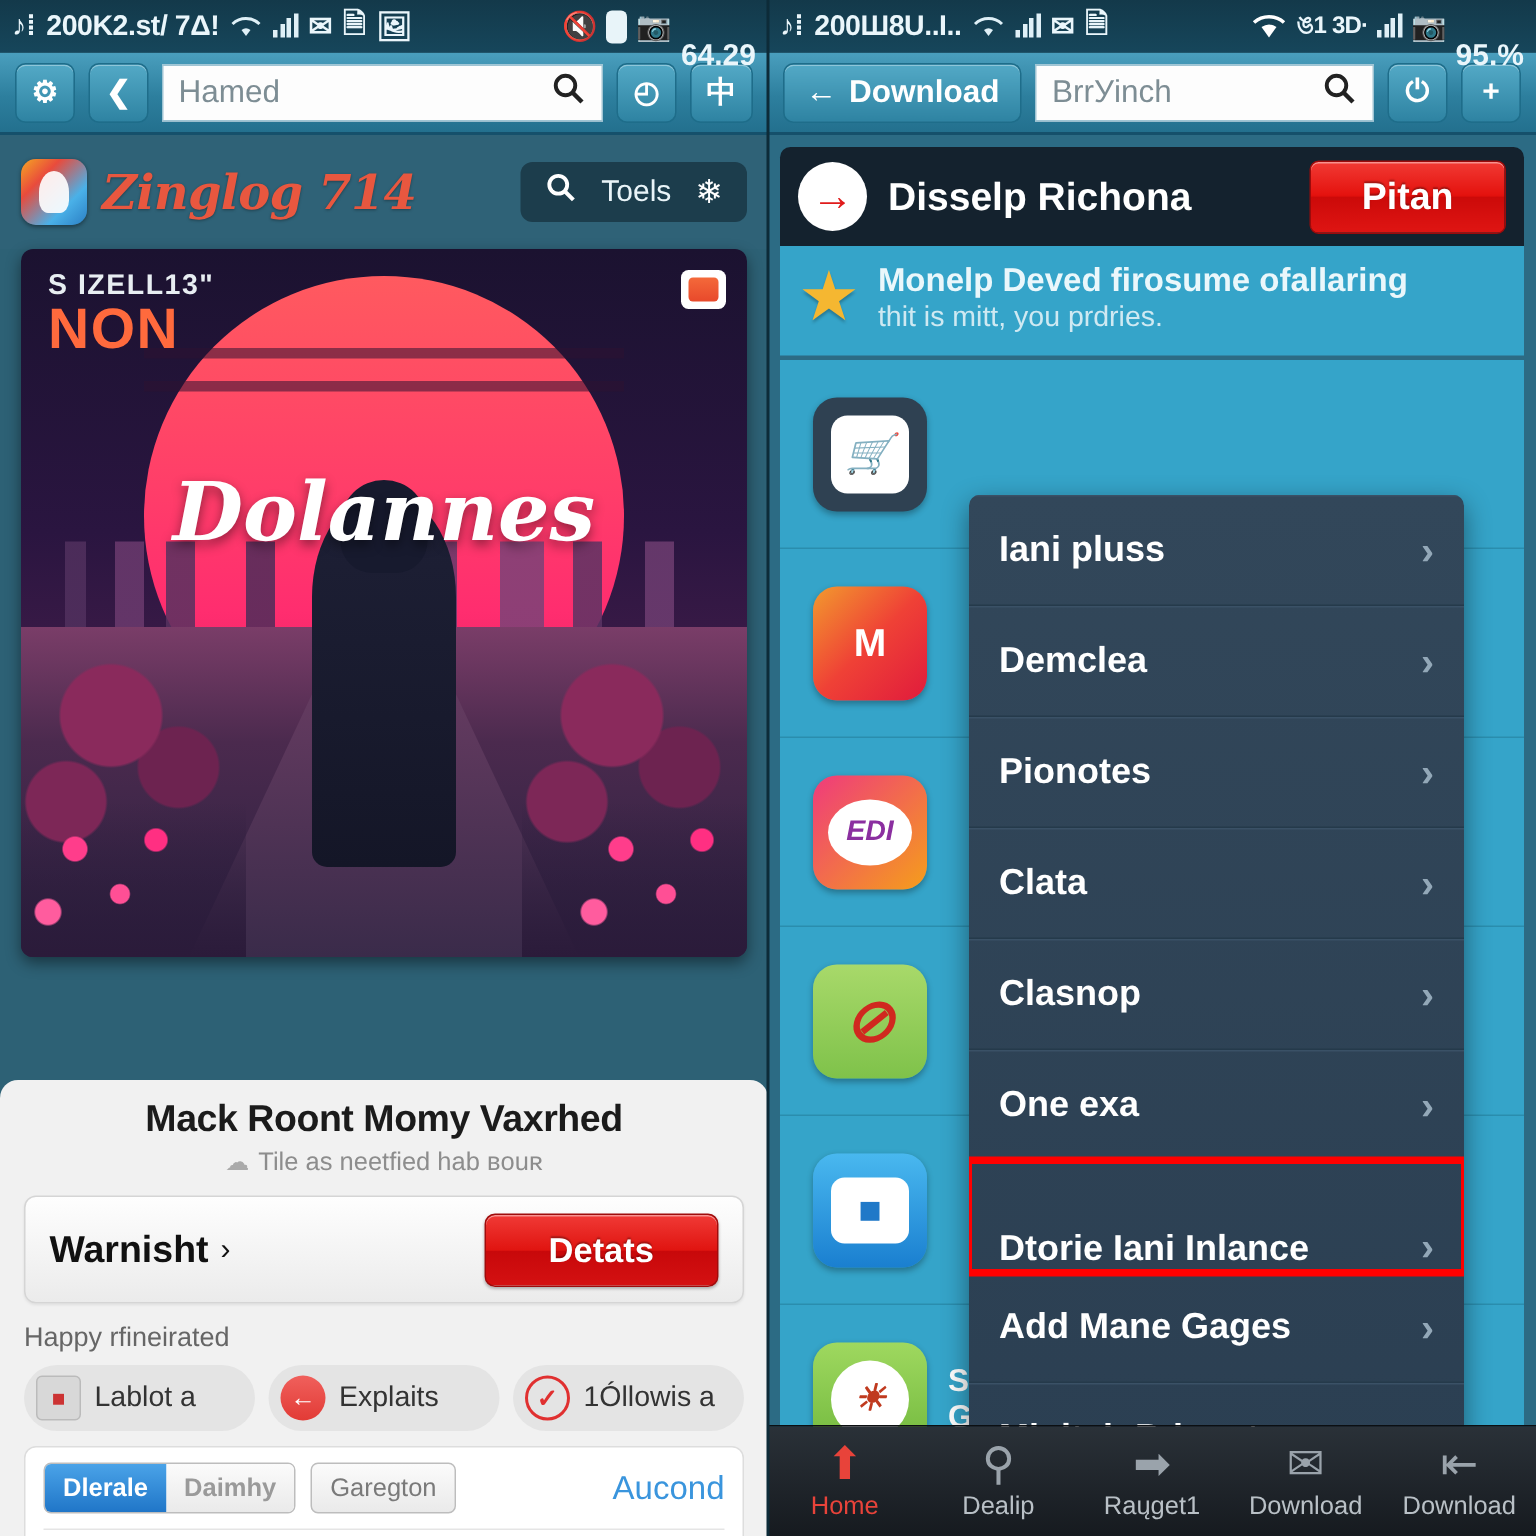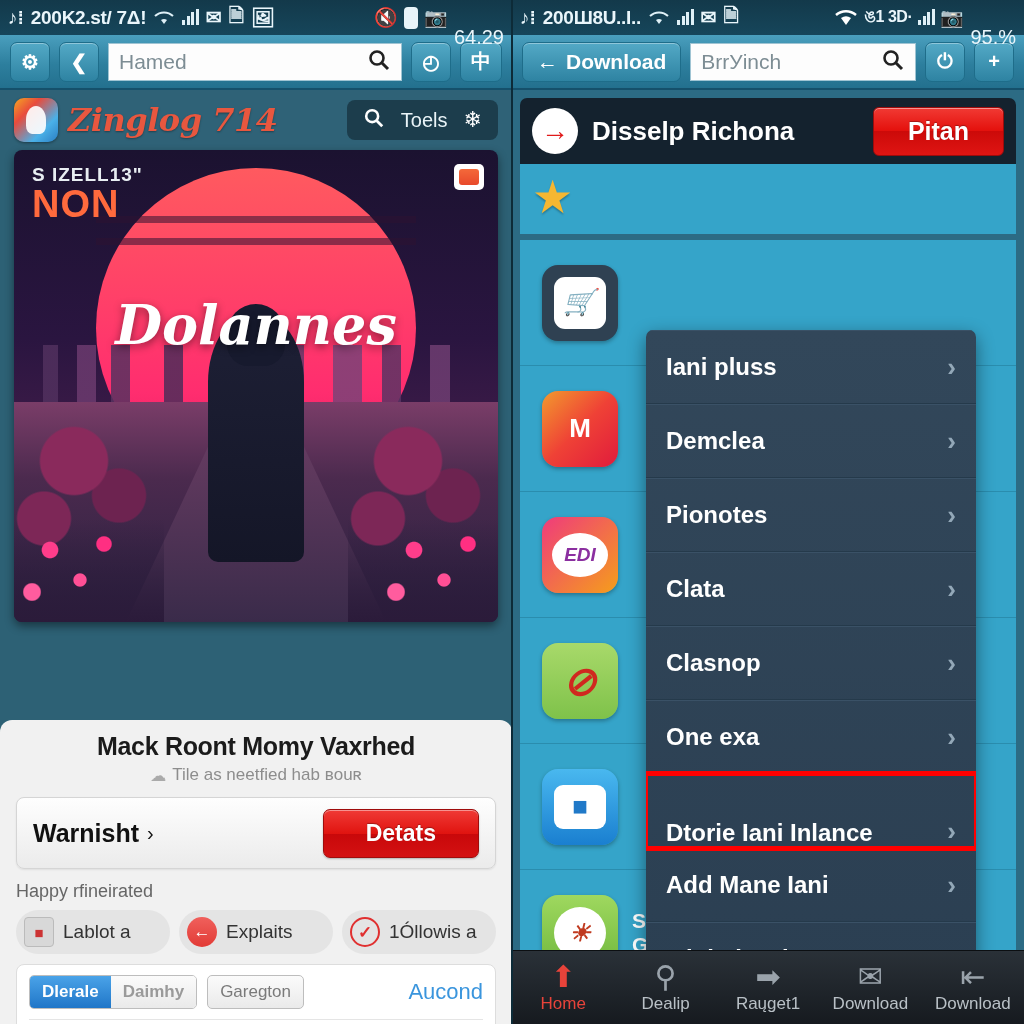--- a/index.html
+++ b/index.html
@@ -23,21 +23,21 @@
     gap:7px;
     position:relative; z-index:40;
   }
   .statusbar .sb-text { letter-spacing:-0.3px; font-size:19px; }
   .sb-ico { display:inline-flex; align-items:center; justify-content:center; }
   .sb-spacer { flex:1; }
   .sb-right { display:flex; align-items:center; gap:6px; }
   .sb-battery {
     width:14px;height:22px;border-radius:4px;background:#e8f4f9;
   }
-  .sb-pct { font-size:20px; font-weight:normal;margin-top:40px; }
+  .sb-pct { font-size:20px; font-weight:bold;margin-top:40px; }
   .sb-3d { font-size:16px; font-weight:bold; letter-spacing:-0.5px;}
 
   
   .bars { display:inline-flex; align-items:flex-end; gap:1.5px; height:15px; }
   .bars i { width:3px; background:#dff0f7; display:block; }
   .bars i:nth-child(1){height:5px}
   .bars i:nth-child(2){height:9px}
   .bars i:nth-child(3){height:13px}
   .bars i:nth-child(4){height:16px}
 
@@ -70,21 +70,21 @@
   }
   .search-wrap input {
     flex:1; border:none; outline:none; background:transparent;
     font-family:inherit; font-size:21px; color:#7d8d94; min-width:0;
   }
   .magnifier { flex-shrink:0; }
 
   
   .l-body { position:absolute; top:90px; left:0; right:0; bottom:0; background:#2d6175; }
   .app-header {
-    height:60px; display:flex; align-items:center; padding:0 14px; gap:10px;
+    height:76px; display:flex; align-items:center; padding:0 14px; gap:10px;
     background:#2f6277;
   }
   .app-logo {
     width:44px;height:44px;border-radius:10px;flex-shrink:0;
     background:linear-gradient(135deg,#f5a623 0%,#e94b3c 30%,#4ab1e8 70%,#2b7fc4 100%);
     box-shadow:0 1px 3px rgba(0,0,0,.4);
     position:relative; overflow:hidden;
   }
   .app-logo::after{
     content:""; position:absolute; left:12px; top:8px; width:20px;height:28px;
@@ -547,20 +547,24 @@
   <div class="r-body">
 
     <div class="r-banner">
       <div class="arrow-circ">→</div>
       <div class="r-banner-title">Disselp Richona</div>
       <button class="pitan-btn">Pitan</button>
     </div>
 
     <div class="r-note">
       <div class="star">★</div>
+      <div>
+        <div class="r-note-l1">Monelp Deved firosume ofallaring</div>
+        <div class="r-note-l2">thit is mitt, you prdries.</div>
+      </div>
     </div>
 
     <div class="app-list">
       <div class="app-row">
         <div class="app-ico ai1">
             <i>🛒</i>
           </div>
       </div>
       <div class="app-row">
         <div class="app-ico ai2">M</div>
@@ -614,21 +618,21 @@
       </div>
       <div class="menu-item">
         <span>One exa</span>
         <span class="mchev">›</span>
       </div>
       <div class="menu-item highlight">
         <span>Dtorie Iani Inlance</span>
         <span class="mchev">›</span>
       </div>
       <div class="menu-item">
-        <span>Add Mane Iani</span>
+        <span>Add Mane Gages</span>
         <span class="mchev">›</span>
       </div>
       <div class="menu-item">
         <span>Minlteh Pripust</span>
         <span class="mchev">›</span>
       </div>
     </div>
 
     <div class="bottomnav">
       <div class="nav-item active">

